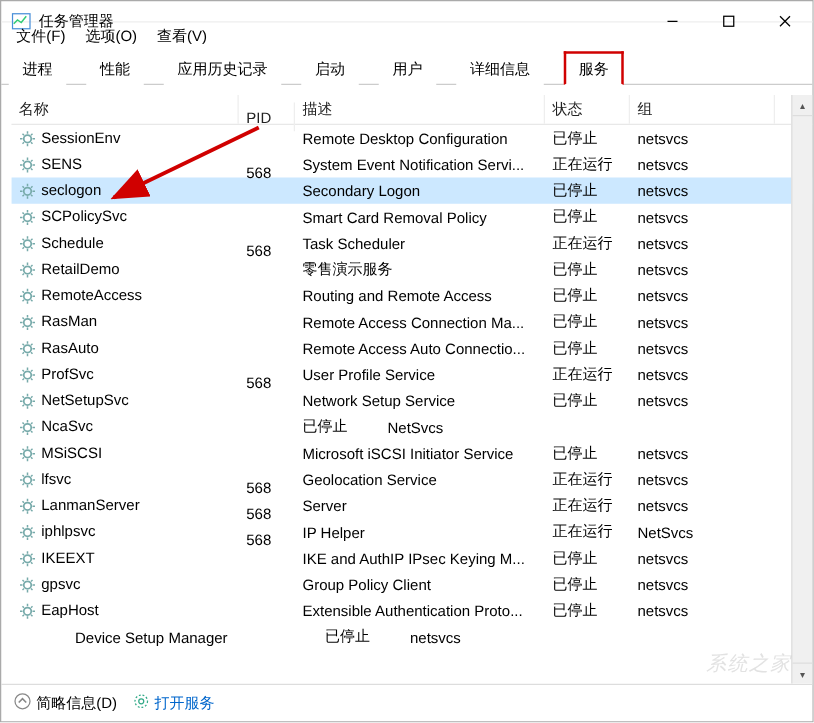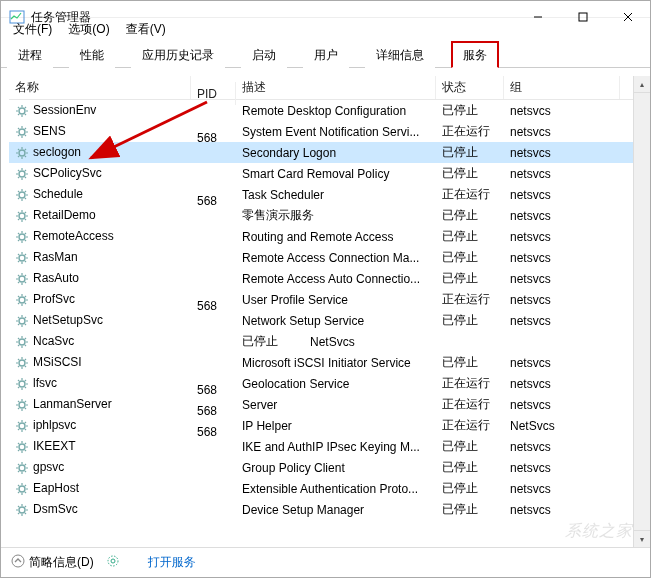--- a/index.html
+++ b/index.html
@@ -30,21 +30,21 @@
 .row { display: flex; height: 21px; align-items: center; font-size: 12px; white-space: nowrap; }
 .row .cell { padding: 0 6px; overflow: hidden; text-overflow: ellipsis; }
 .row.selected { background: #cce8ff; }
 .svc-icon { display: inline-block; width: 14px; height: 14px; vertical-align: middle; margin-right: 4px; }
 .scrollbar { position: absolute; right: 0; top: 8px; width: 17px; bottom: 0; background: #f0f0f0; border-left: 1px solid #ddd; }
 .scroll-arrow-up, .scroll-arrow-down { height: 17px; display: flex; align-items: center; justify-content: center; color: #555; font-size: 8px; }
 .scroll-arrow-up { border-bottom: 1px solid #ddd; }
 .scroll-arrow-down { position: absolute; bottom: 0; width: 100%; border-top: 1px solid #ddd; }
 .statusbar { height: 30px; border-top: 1px solid #ddd; display: flex; align-items: center; padding: 0 10px; font-size: 12px; gap: 12px; }
 .status-item { display: flex; align-items: center; gap: 4px; }
-.status-link { color: #0066cc; margin-left: 24px; }
+.status-link { color: #0066cc; }
 .watermark { position: absolute; right: 18px; bottom: 36px; font-size: 16px; color: #d0d0d0; font-style: italic; pointer-events: none; letter-spacing: 1px; opacity: .6; }
 .arrow-annotation { position: absolute; top: 98px; left: 85px; pointer-events: none; z-index: 50; }
 </style>
 </head>
 <body>
 
 <div class="window">
 
   <div class="titlebar">
     <span class="titlebar-icon">
@@ -454,33 +454,20 @@
                     <line x1="3" y1="11" x2="4.2" y2="9.8"></line>
                     <line x1="9.8" y1="4.2" x2="11" y2="3"></line>
                   </g>
                 </svg></span><span>EapHost</span></div>
             <div class="cell col-pid"></div>
             <div class="cell col-desc">Extensible Authentication Proto...</div>
             <div class="cell col-status">已停止</div>
             <div class="cell col-group">netsvcs</div>
           </div>
           <div class="row">
-            <div class="cell col-name"><span class="svc-icon"><svg viewBox="0 0 14 14">
-                  <circle cx="7" cy="7" r="3" fill="none" stroke="#7aa" stroke-width="1.4"></circle>
-                  <g stroke="#7aa" stroke-width="1.2">
-                    <line x1="7" y1="1" x2="7" y2="3"></line>
-                    <line x1="7" y1="11" x2="7" y2="13"></line>
-                    <line x1="1" y1="7" x2="3" y2="7"></line>
-                    <line x1="11" y1="7" x2="13" y2="7"></line>
-                    <line x1="3" y1="3" x2="4.2" y2="4.2"></line>
-                    <line x1="9.8" y1="9.8" x2="11" y2="11"></line>
-                    <line x1="3" y1="11" x2="4.2" y2="9.8"></line>
-                    <line x1="9.8" y1="4.2" x2="11" y2="3"></line>
-                  </g>
-                </svg></span><span>DsmSvc</span></div>
             <div class="cell col-pid"></div>
             <div class="cell col-desc">Device Setup Manager</div>
             <div class="cell col-status">已停止</div>
             <div class="cell col-group">netsvcs</div>
           </div>
         </div>
     </div>
     <div class="scrollbar">
       <div class="scroll-arrow-up">▴</div>
       <div class="scroll-arrow-down">▾</div>

